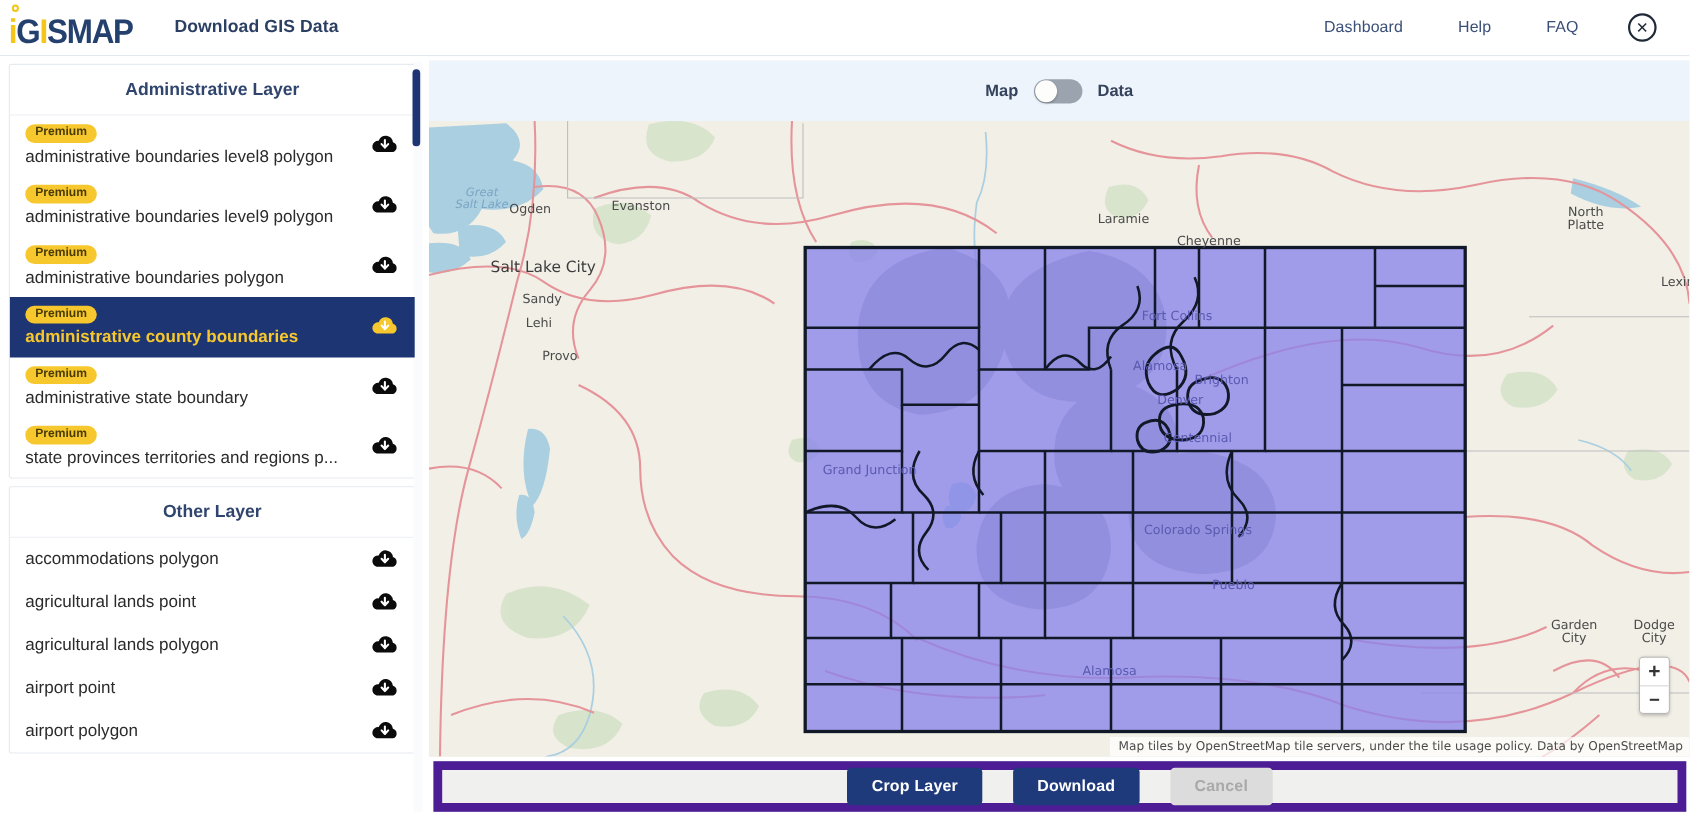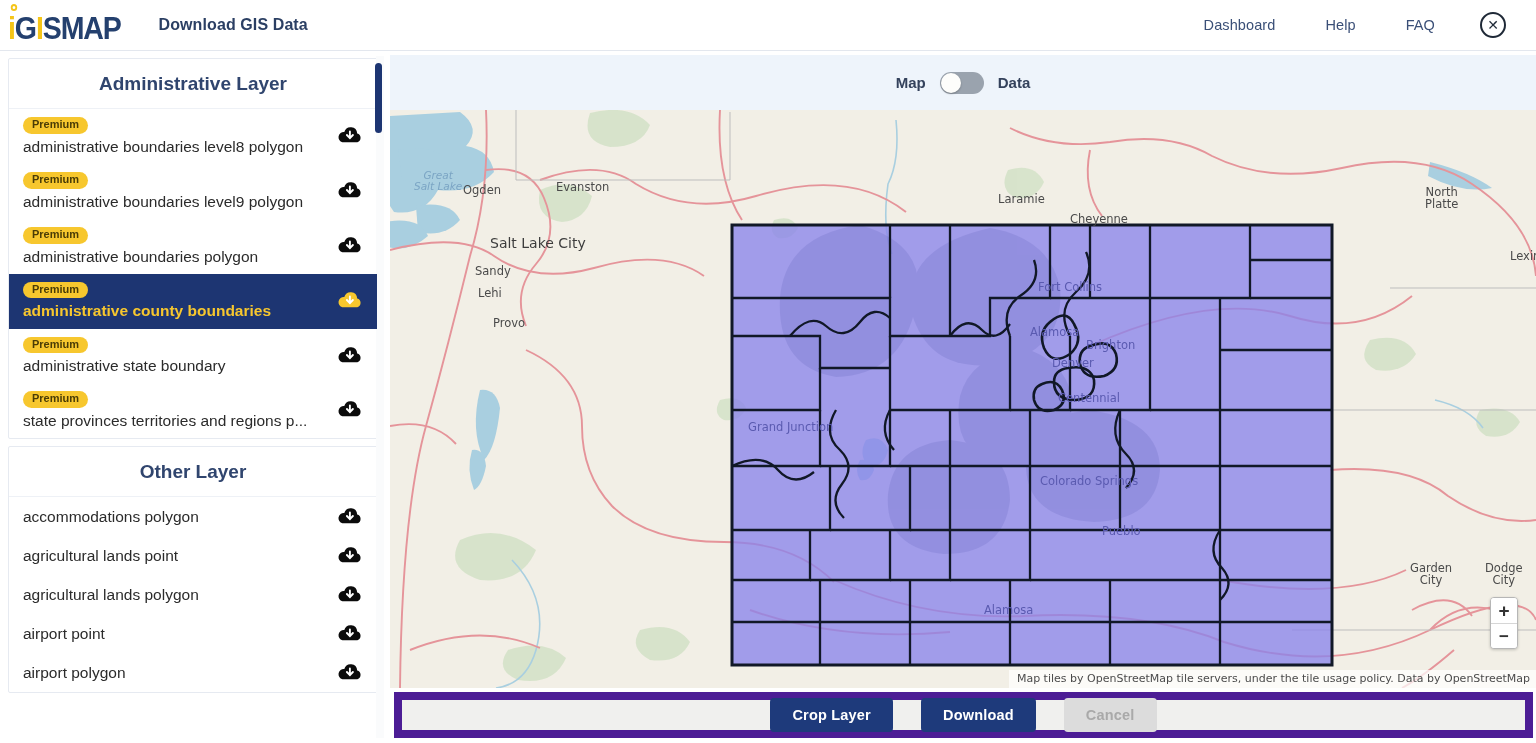--- a/index.html
+++ b/index.html
@@ -49,21 +49,21 @@
   
   .sidebar {
     position:absolute; left:0; top:51px; width:386px; height:692px;
     background:#fff; overflow:hidden;
   }
   .panel {
     background:#fff; border:1px solid #e6eaf1;
     margin:7px 8px 0 8px; border-radius:2px;
   }
   .panel-title {
-    text-align:center; color:#30456e; font-size:19px; font-weight:bold;
+    text-align:center; color:#30456e; font-size:16px; font-weight:bold;
     padding:14px 0 13px 0; border-bottom:1px solid #eef1f6;
   }
   .layer-list { padding:0; }
   .layer-row {
     position:relative; display:flex; align-items:center;
     padding:7px 14px 9px 14px; cursor:pointer; min-height:46px;
   }
   .layer-row.premium { padding-top:5px; padding-bottom:7px; }
   .layer-row.selected { background:#1d3572; }
   .layer-texts { flex:1; min-width:0; }
@@ -468,21 +468,21 @@
           <div class="city water ctr" style="left: 24px; top: 60px;">
             <div>Great</div>
             <div>Salt Lake</div>
           </div>
           <div class="city" style="left: 73px; top: 74px;">
             <div>Ogden</div>
           </div>
           <div class="city" style="left: 149px; top: 71px; margin-left: 17px;">
             <div>Evanston</div>
           </div>
-          <div class="city big" style="left: 56px; top: 126px; margin-left: 44px;">
+          <div class="city big" style="left: 56px; top: 126px;">
             <div>Salt Lake City</div>
           </div>
           <div class="city" style="left: 85px; top: 155px;">
             <div>Sandy</div>
           </div>
           <div class="city" style="left: 88px; top: 177px;">
             <div>Lehi</div>
           </div>
           <div class="city" style="left: 83px; top: 207px; margin-left: 20px;">
             <div>Provo</div>

